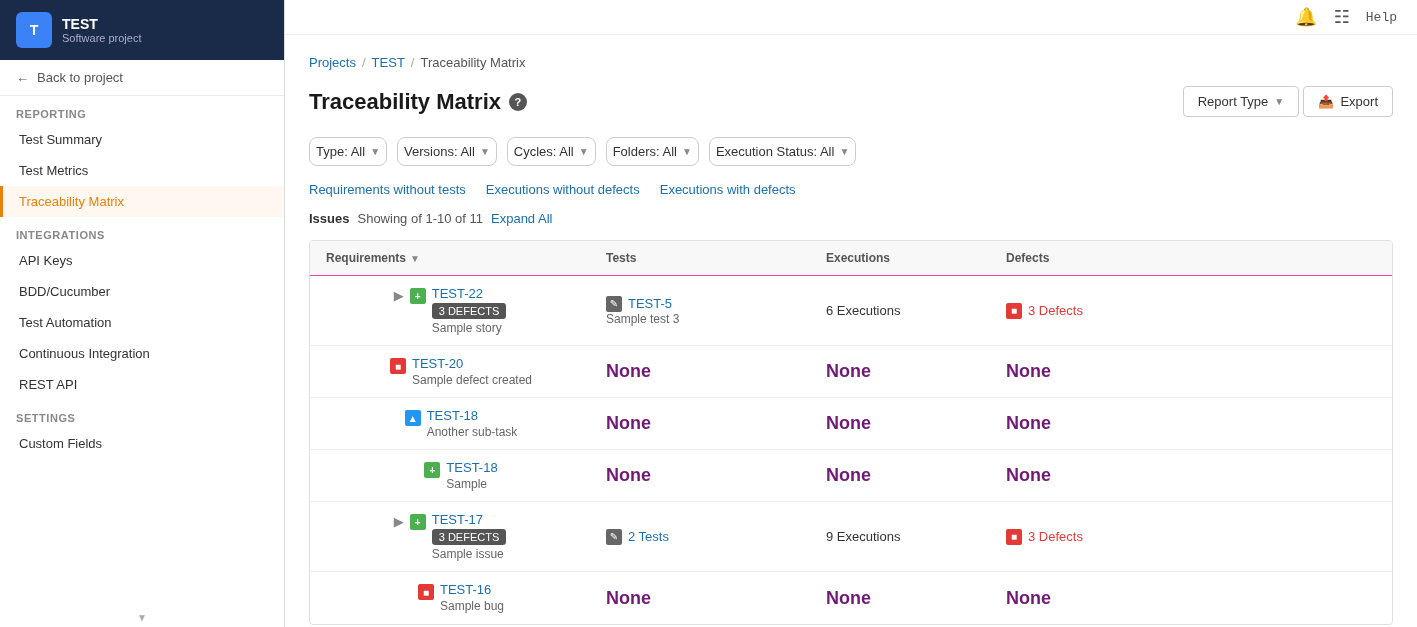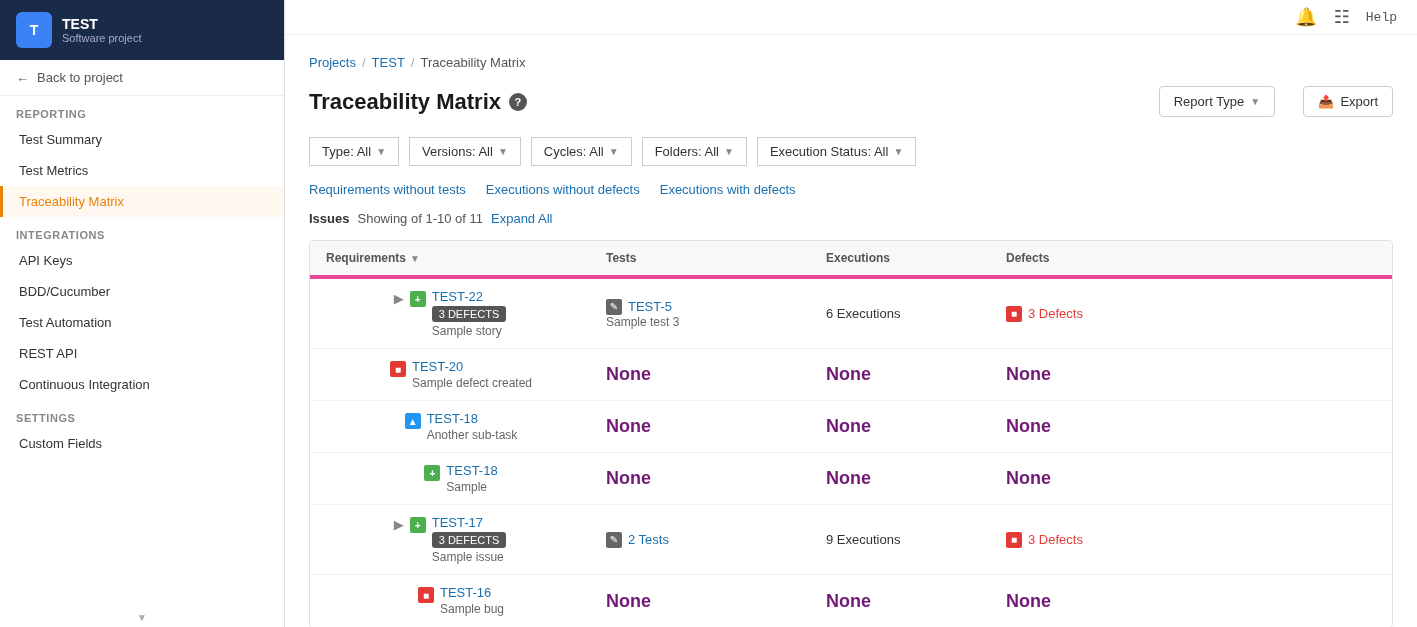--- a/index.html
+++ b/index.html
@@ -29,41 +29,41 @@
     
     .breadcrumb { display: flex; align-items: center; gap: 6px; color: #555; font-size: 13px; margin-bottom: 16px; }
     .breadcrumb a { color: #1a6faf; text-decoration: none; cursor: pointer; }
     .breadcrumb-sep { color: #aaa; }
 
     
     .page-header { display: flex; align-items: center; justify-content: space-between; margin-bottom: 20px; }
     .page-title-row { display: flex; align-items: center; gap: 8px; }
     .page-title { font-size: 22px; font-weight: 600; color: #1a1a1a; }
     .help-icon { width: 18px; height: 18px; border-radius: 50%; background: #555; color: #fff; display: flex; align-items: center; justify-content: center; font-size: 11px; font-weight: bold; cursor: pointer; }
-    .header-actions { display: flex; align-items: flex-start; gap: 28px; margin-left: 8px; }
+    .header-actions { display: flex; align-items: flex-start; gap: 4px; margin-left: 8px; }
     .btn-report-type { display: flex; align-items: center; gap: 6px; padding: 7px 14px; border: 1px solid #ccc; border-radius: 4px; background: #fff; cursor: pointer; font-size: 13px; color: #333; }
     .btn-export { display: flex; align-items: center; gap: 6px; padding: 7px 14px; border: 1px solid #ccc; border-radius: 4px; background: #fff; cursor: pointer; font-size: 13px; color: #333; }
 
     
     .filters { display: flex; align-items: center; gap: 10px; margin-bottom: 16px; flex-wrap: wrap; }
-    .filter-btn { display: flex; align-items: center; gap: 5px; padding: 6px 12px; border: 1px solid #ccc; border-radius: 0; background: #fff; cursor: pointer; font-size: 13px; color: #333; }
+    .filter-btn { display: flex; align-items: center; gap: 5px; padding: 6px 6px; border: 1px solid #ccc; border-radius: 8px; background: #fff; cursor: pointer; font-size: 13px; color: #333; }
 
     
     .quick-filters { display: flex; align-items: flex-end; gap: 20px; margin-bottom: 14px; }
     .quick-filter-link { color: #1a6faf; font-size: 13px; cursor: pointer; text-decoration: none; }
 
     
     .issues-header { display: flex; align-items: center; gap: 8px; margin-bottom: 14px; }
     .issues-label { font-weight: 600; font-size: 13px; color: #333; }
     .issues-count { font-size: 13px; color: #555; }
     .expand-all { color: #1a6faf; font-size: 13px; cursor: pointer; text-decoration: none; }
 
     
     .table-container { border: 1px solid #e0e0e0; border-radius: 4px; overflow: hidden; }
-    .table-header { display: grid; grid-template-columns: 280px 220px 180px 160px; background: #f8f8f8; border-bottom: 4px solid #ec4899; }
+    .table-header { display: grid; grid-template-columns: 280px 220px 180px 160px; background: #f8f8f8; border-bottom: 1px solid #ec4899; }
     .th { padding: 10px 16px; font-weight: 600; font-size: 12px; color: #555; text-transform: none; display: flex; align-items: center; gap: 4px; }
     .table-row { display: grid; grid-template-columns: 280px 220px 180px 160px; border-bottom: 1px solid #f0f0f0; min-height: 52px; }
     .table-row:last-child { border-bottom: none; }
     .td { padding: 10px 16px; display: flex; flex-direction: column; justify-content: center; font-size: 13px; }
     .req-row { flex-direction: row; align-items: flex-start; gap: 6px; flex-wrap: wrap; }
     .req-info { display: flex; flex-direction: column; gap: 2px; }
     .req-expand { color: #888; cursor: pointer; margin-top: 2px; flex-shrink: 0; }
     .issue-link { color: #1a6faf; text-decoration: none; font-size: 13px; cursor: pointer; }
     .issue-sub { font-size: 12px; color: #666; }
     .badge-defects { background: #555; color: #fff; font-size: 11px; padding: 2px 7px; border-radius: 3px; font-weight: 500; }
@@ -98,22 +98,22 @@
 
     <div class="sidebar-section-label">REPORTING</div>
     <div class="sidebar-item">Test Summary</div>
     <div class="sidebar-item">Test Metrics</div>
     <div class="sidebar-item active">Traceability Matrix</div>
 
     <div class="sidebar-section-label">INTEGRATIONS</div>
     <div class="sidebar-item">API Keys</div>
     <div class="sidebar-item">BDD/Cucumber</div>
     <div class="sidebar-item">Test Automation</div>
+    <div class="sidebar-item">Continuous Integration</div>
     <div class="sidebar-item">REST API</div>
-    <div class="sidebar-item">Continuous Integration</div>
 
     <div class="sidebar-section-label">SETTINGS</div>
     <div class="sidebar-item">Custom Fields</div>
   </div>
   <div class="sidebar-scroll-indicator">▼</div>
 </div>
 
 <div class="main">
 
   <div class="topbar">

